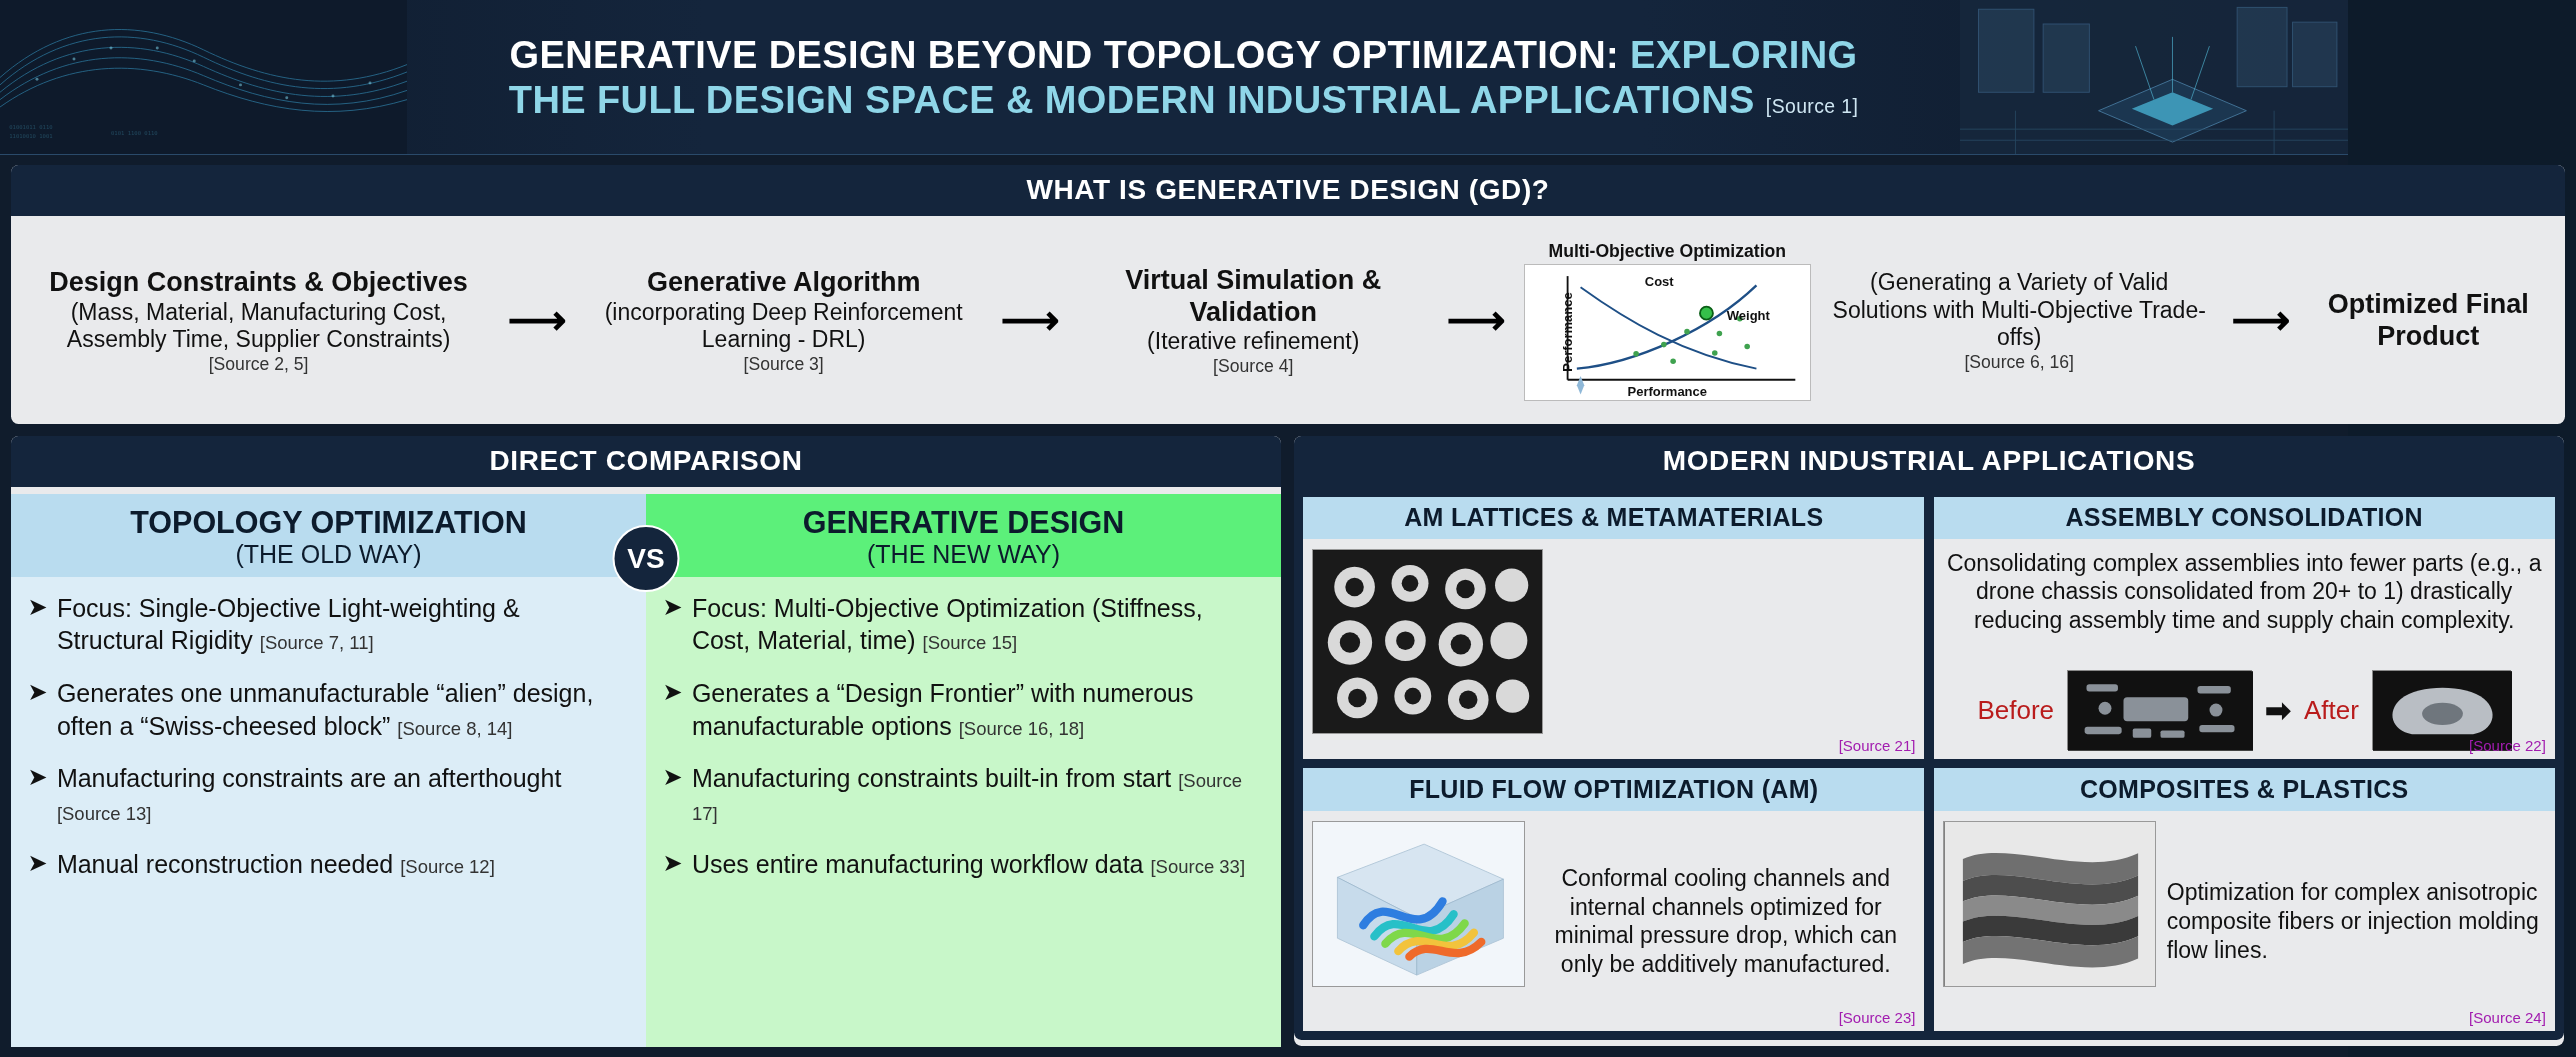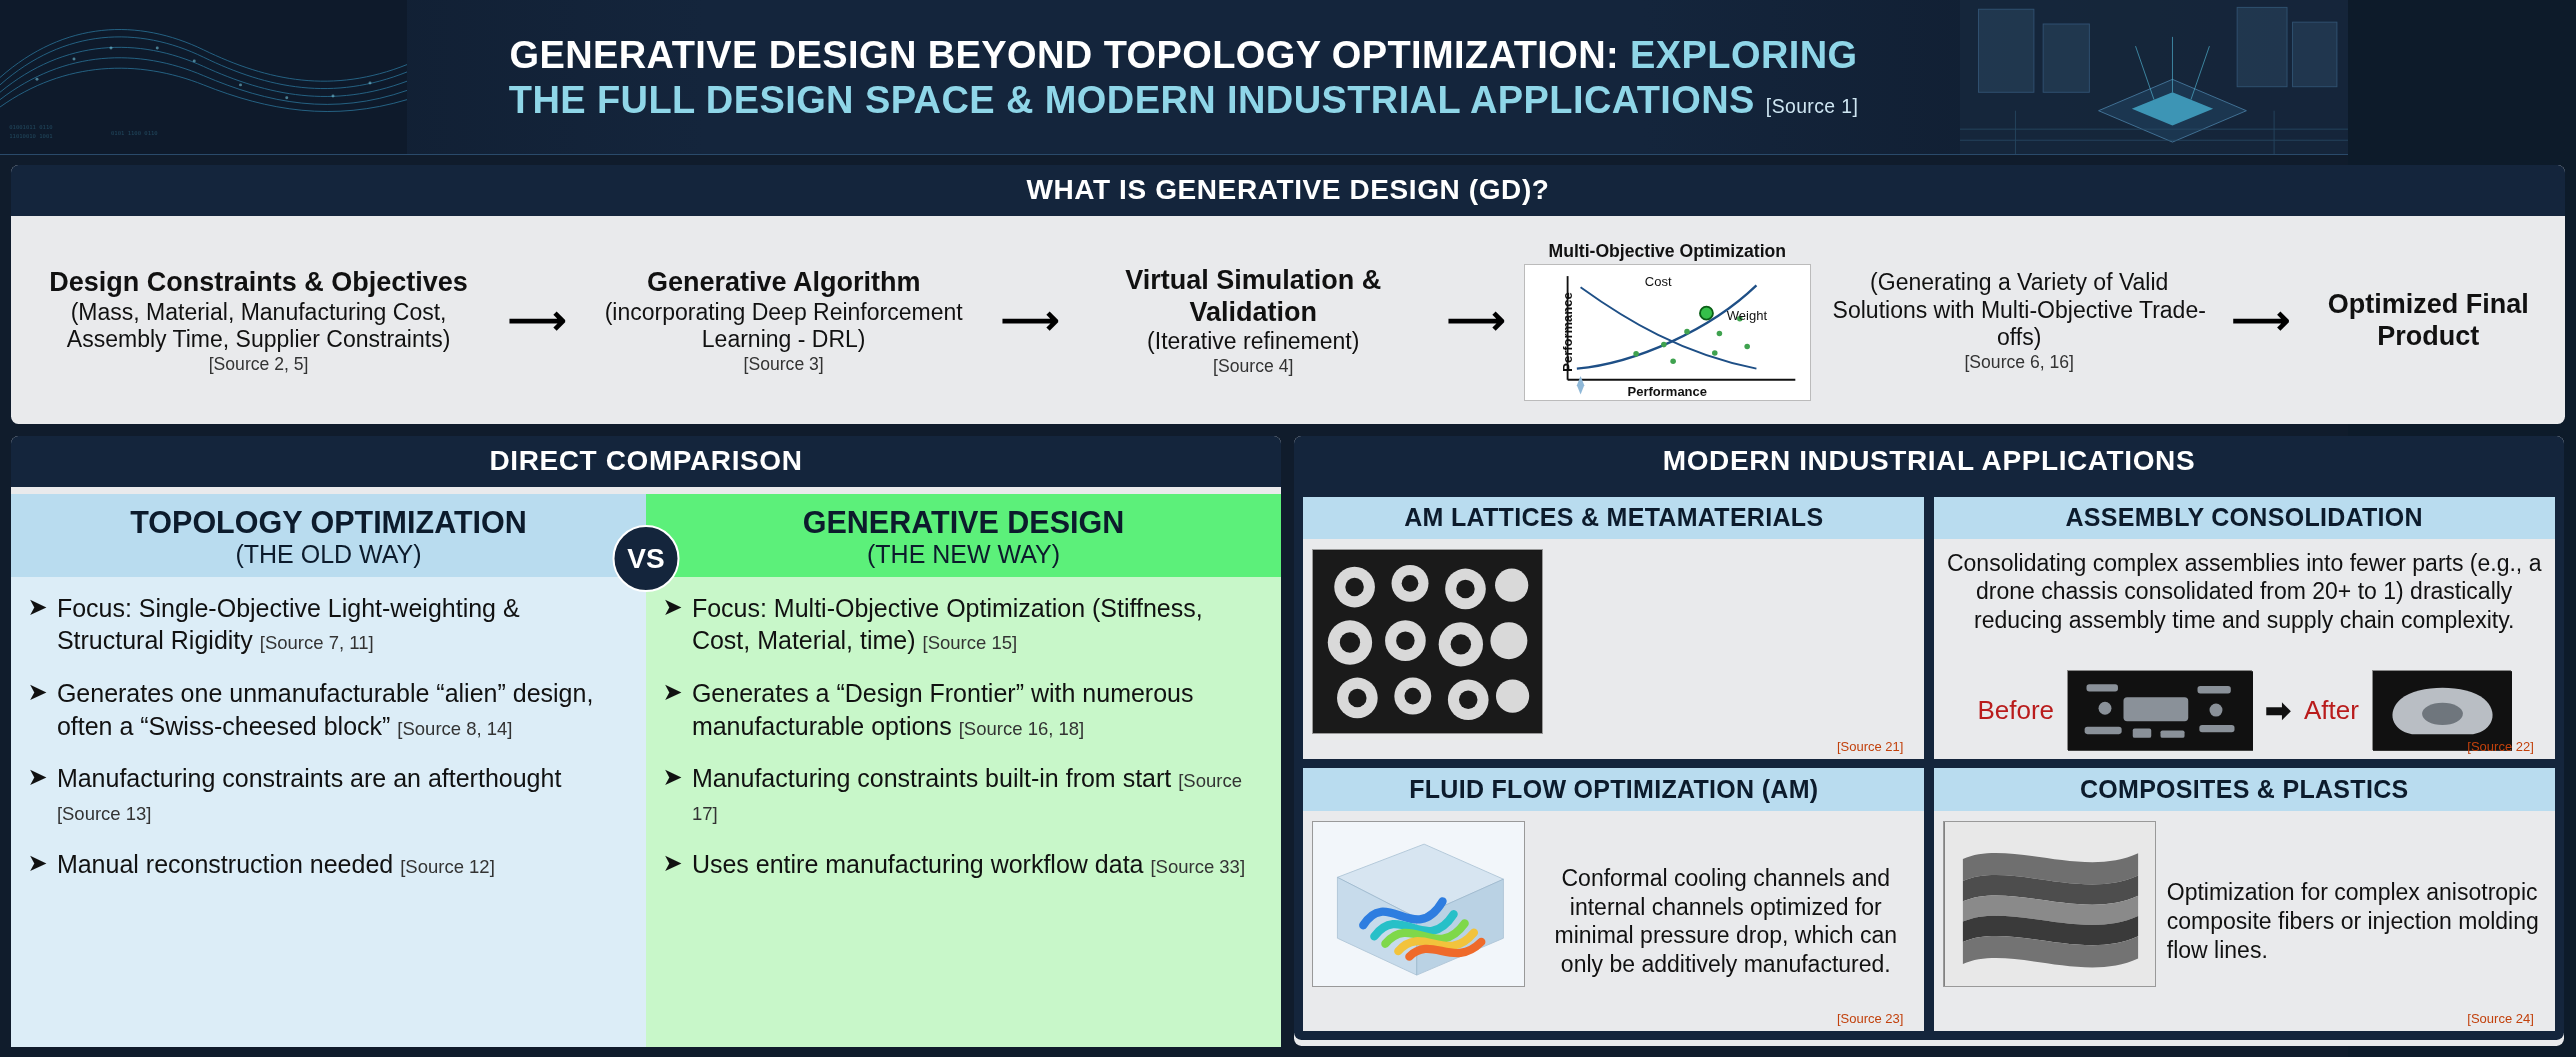--- a/index.html
+++ b/index.html
@@ -56,21 +56,21 @@
   .mini-chart { width: 287px; text-align: center; }
   .mini-chart .mc-title { font-size: 17.6px; font-weight: bold; color: #111; margin-bottom: 1.8px; }
   .mc-box { position: relative; width: 287px; height: 137px; background: #fff; border: 0.9px solid #bbb; }
   .mc-ylab {
     position: absolute; left: 3.7px; top: 50%; transform: translateY(-50%) rotate(-90deg);
     font-size: 13px; font-weight: bold; color: #111; transform-origin: center;
     white-space: nowrap;
   }
   .mc-xlab { position: absolute; bottom: 0.9px; left: 0; right: 0; text-align: center;
     font-size: 13px; font-weight: bold; color: #111; }
-  .mc-tag { position: absolute; font-size: 13px; font-weight: normal; color: #111; }
+  .mc-tag { position: absolute; font-size: 13px; font-weight: bold; color: #111; }
 
   
   .left-panel { position: absolute; left: 11px; top: 436px; width: 1270px; height: 610px; }
   .right-panel { position: absolute; left: 1294px; top: 436px; width: 1270px; height: 610px; }
 
   
   .cmp-body { display: flex; height: 553px; padding: 0; position: relative; margin-top: 7px; }
   .cmp-col { width: 50%; position: relative; }
   .cmp-head {
     text-align: center; padding: 11px 0 9.2px; line-height: 1.12;
@@ -100,21 +100,21 @@
     gap: 9.2px; padding: 9.2px; height: 553px; background: #14253c;
     border-radius: 0 0 7.4px 7.4px;
   }
   .app-card { background: #e9eaec; display: flex; flex-direction: column; }
   .app-title {
     background: #b9dcef; color: #0c1b2c; font-size: 25px; font-weight: bold;
     text-align: center; padding: 6.5px 0 7.4px; letter-spacing: 0.3px;
   }
   .app-body { flex: 1; display: flex; padding: 9.2px; gap: 11px; position: relative; }
   .app-text { font-size: 23px; color: #111; line-height: 1.25; flex: 1; text-align: center; align-self: center; }
-  .app-src { position: absolute; right: 21px; bottom: 5.5px; font-size: 13px; color: #c2410c; }
+  .app-src { position: absolute; right: 9px; bottom: 5.5px; font-size: 15px; color: #a21caf; }
   .thumb { background: #000; border: 0.9px solid #999; flex: 0 0 auto; position: relative; overflow: hidden; }
 
   
   .cons-row { display: flex; align-items: center; justify-content: center; gap: 13px; width: 100%; }
   .cons-lbl { font-size: 26px; color: #b91c1c; }
   .cons-arrow { font-size: 31px; color: #111; font-weight: bold; }
   .cons-img { height: 80px; width: 185px; background: #1b1b1b; border: 0.9px solid #888; }
 </style>
 </head>
 <body>

